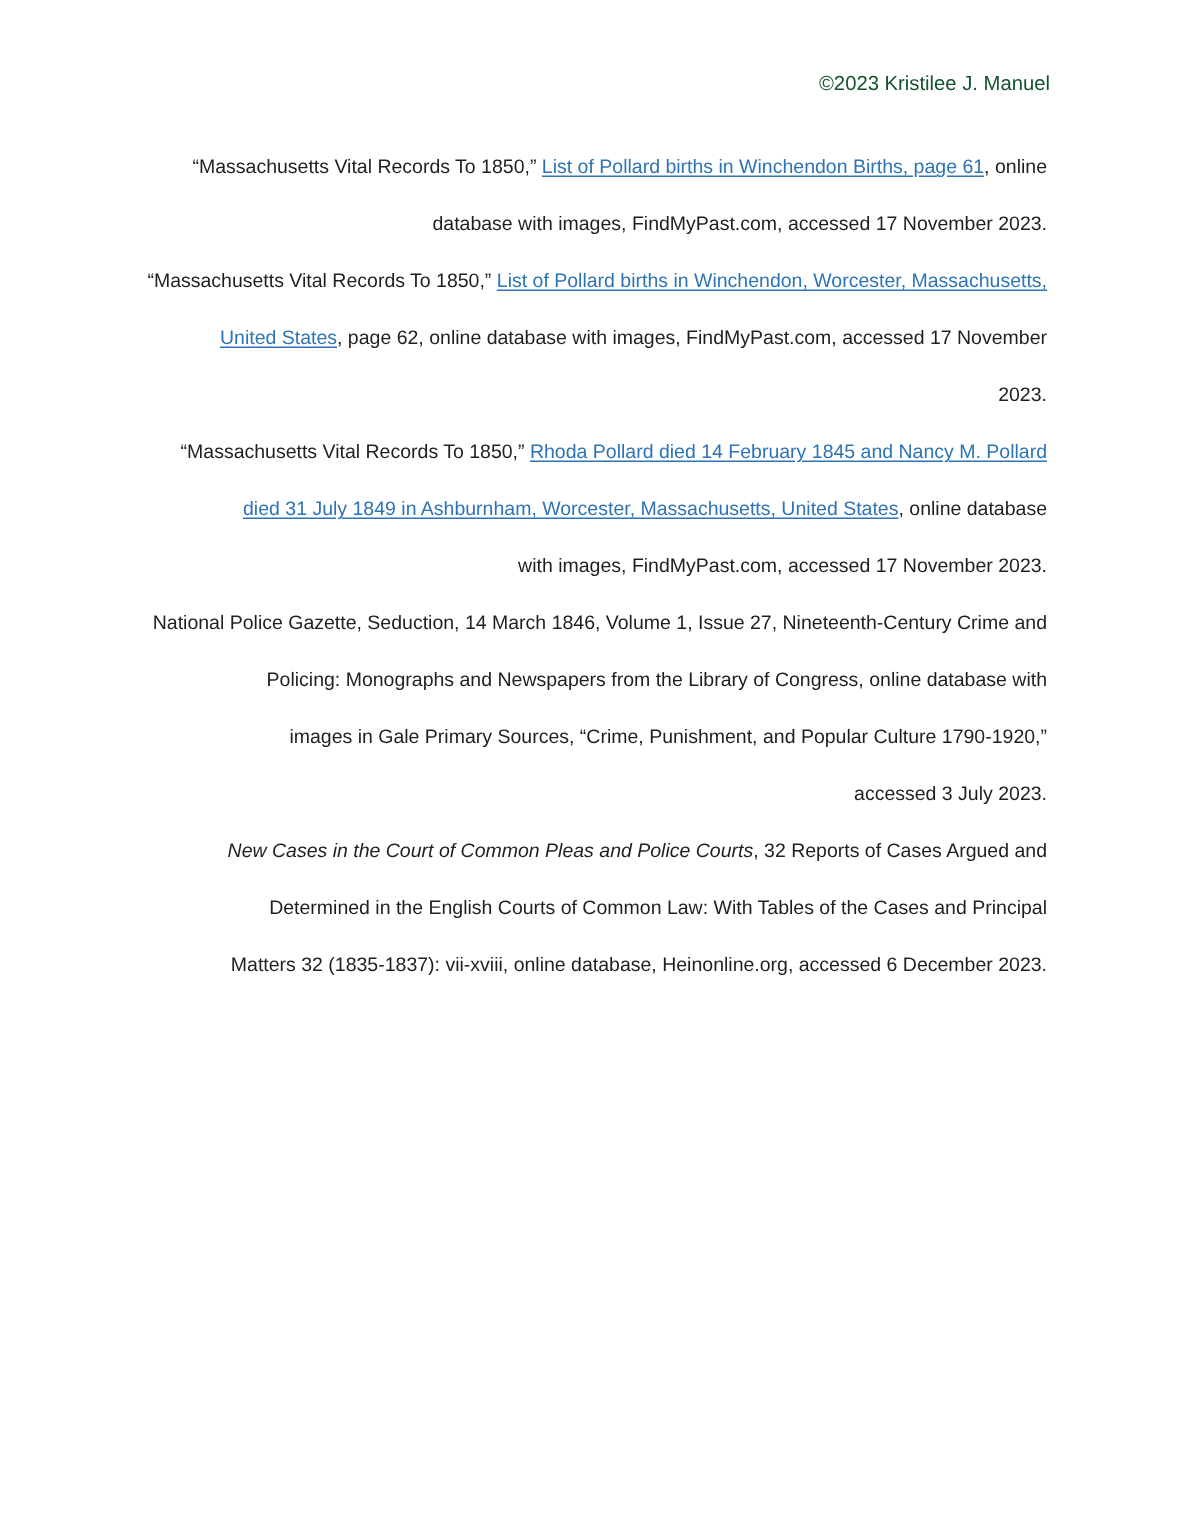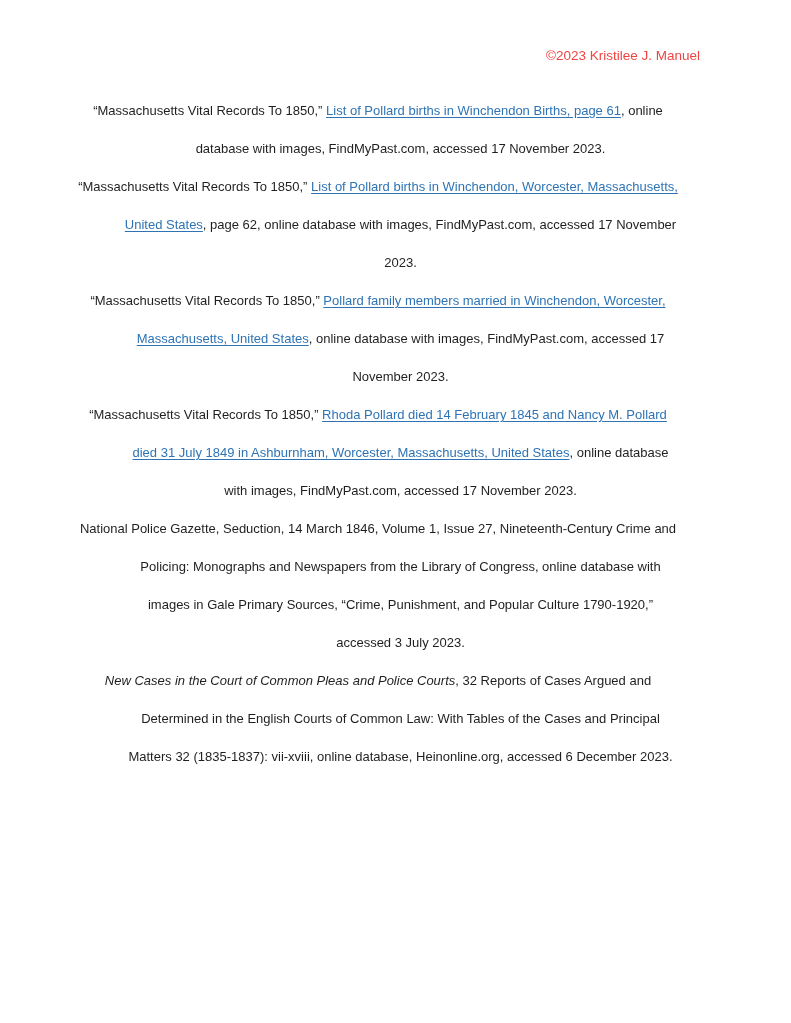--- a/index.html
+++ b/index.html
@@ -11,31 +11,31 @@
     font-family: "Liberation Sans", sans-serif;
     color: #1f1f1f;
     overflow: hidden;
   }
   .header {
     position: absolute;
     top: 47px;
     right: 91px;
     font-size: 13.5px;
     line-height: 18px;
-    color: #ef4444;
+    color: #14532d;
     white-space: nowrap;
   }
   .content {
     position: absolute;
     top: 92px;
-    left: 76px;
+    left: 94px;
     width: 604px;
     font-size: 13px;
     line-height: 38px;
-    text-align: center;
+    text-align: right;
   }
   .cite {
     margin: 0;
     padding-left: 45px;
     text-indent: -45px;
   }
   .cite a.link {
     color: var(--link-color, #2E74B5);
     text-decoration: underline;
     text-underline-offset: 2px;
@@ -50,21 +50,20 @@
 
   <div class="header">©2023 Kristilee J. Manuel</div>
 
   <div class="content">
 
     <p class="cite"><span>“Massachusetts Vital Records To 1850,” </span><a class="link">List of Pollard births in Winchendon Births, page 61</a><span>, online database with images, FindMyPast.com, accessed 17 November 2023.</span></p>
 
     <p class="cite"><span>“Massachusetts Vital Records To 1850,” </span><a class="link">List of Pollard births in Winchendon, Worcester, Massachusetts, United States</a><span>, page 62, online database with images, FindMyPast.com, accessed 17 November 2023.</span></p>
 
 
-    <p class="cite"><span>“Massachusetts Vital Records To 1850,” </span><a class="link">Pollard family members married in Winchendon, Worcester, Massachusetts, United States</a><span>, online database with images, FindMyPast.com, accessed 17 November 2023.</span></p>
 
     <p class="cite"><span>“Massachusetts Vital Records To 1850,” </span><a class="link">Rhoda Pollard died 14 February 1845 and Nancy M. Pollard died 31 July 1849 in Ashburnham, Worcester, Massachusetts, United States</a><span>, online database with images, FindMyPast.com, accessed 17 November 2023.</span></p>
 
     <p class="cite"><span>National Police Gazette, Seduction, 14 March 1846, Volume 1, Issue 27, Nineteenth-Century Crime and Policing: Monographs and Newspapers from the Library of Congress, online database with images in Gale Primary Sources, “Crime, Punishment, and Popular Culture 1790-1920,” accessed 3 July 2023.</span></p>
 
     <p class="cite"><i>New Cases in the Court of Common Pleas and Police Courts</i><span>, 32 Reports of Cases Argued and Determined in the English Courts of Common Law: With Tables of the Cases and Principal Matters 32 (1835-1837): vii-xviii, online database, Heinonline.org, accessed 6 December 2023.</span></p>
 
   </div>
 </div>
 

